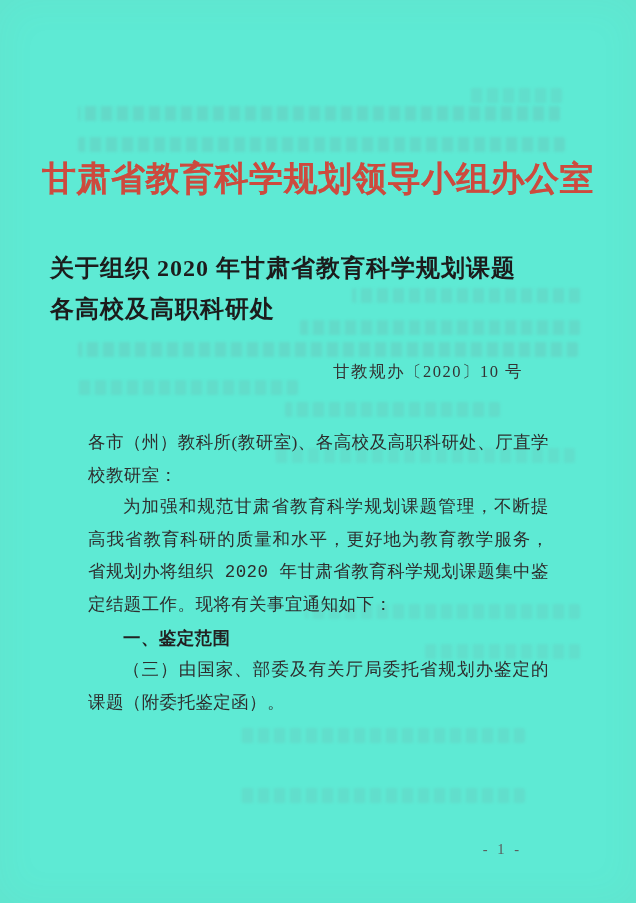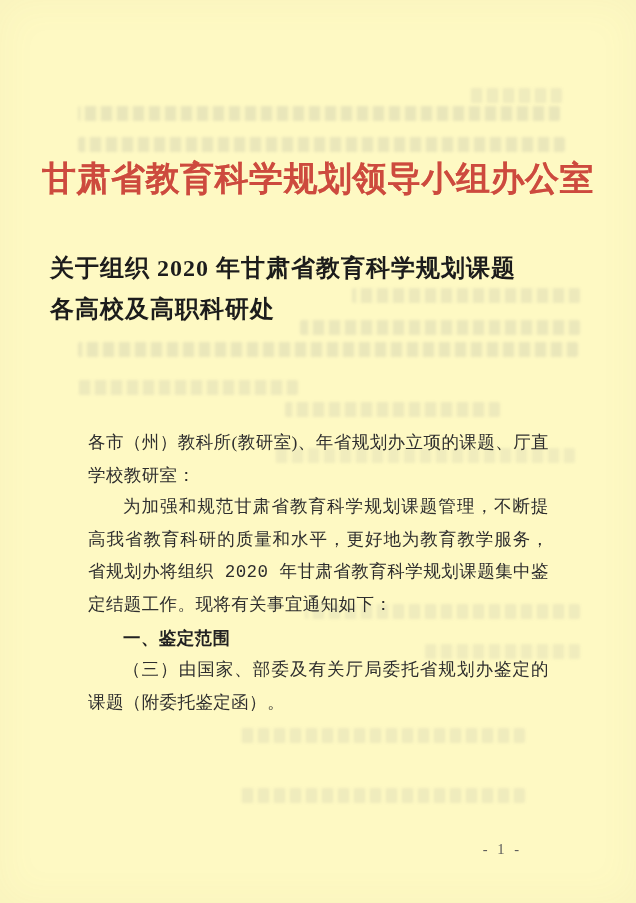--- a/index.html
+++ b/index.html
@@ -4,21 +4,21 @@
 <style>
   html, body {
     margin: 0;
     padding: 0;
     background: #fcfbf7;
   }
   .page {
     position: relative;
     width: 636px;
     height: 903px;
-    background: #fef9c3;
+    background: #5eead4;
     box-shadow: inset 0 0 40px rgba(160,140,100,0.06);
     font-family: "Liberation Serif", "DejaVu Serif", serif;
     overflow: hidden;
     color: #2f2f2f;
   }
 
   
   .ghost {
     position: absolute;
     height: 15px;
@@ -116,23 +116,24 @@
   <div class="ghost" style="top:728px; left:240px; width:285px; opacity:.30;"></div>
   <div class="ghost" style="top:788px; left:240px; width:285px; opacity:.30;"></div>
 
   <div class="letterhead">甘肃省教育科学规划领导小组办公室</div>
 
   <div class="doc-title">
     <span class="title-line">关于组织 2020 年甘肃省教育科学规划课题</span>
     <span class="title-line">各高校及高职科研处</span>
   </div>
 
+  <div class="doc-number">甘教规办〔2020〕10 号</div>
 
   <div class="body-text">
-    <p class="salutation">各市（州）教科所(教研室)、年省规划办立项的课题、厅直学校教研室：</p>
+    <p class="salutation">各市（州）教科所(教研室)、各高校及高职科研处、厅直学校教研室：</p>
     <p class="indent">为加强和规范甘肃省教育科学规划课题管理，不断提高我省教育科研的质量和水平，更好地为教育教学服务，省规划办将组织 2020 年甘肃省教育科学规划课题集中鉴定结题工作。现将有关事宜通知如下：</p>
     <p class="indent heading">一、鉴定范围</p>
     <p class="indent">（三）由国家、部委及有关厅局委托省规划办鉴定的课题（附委托鉴定函）。</p>
   </div>
 
   <div class="page-number">- 1 -</div>
 
 </div>
 
 </body></html>

